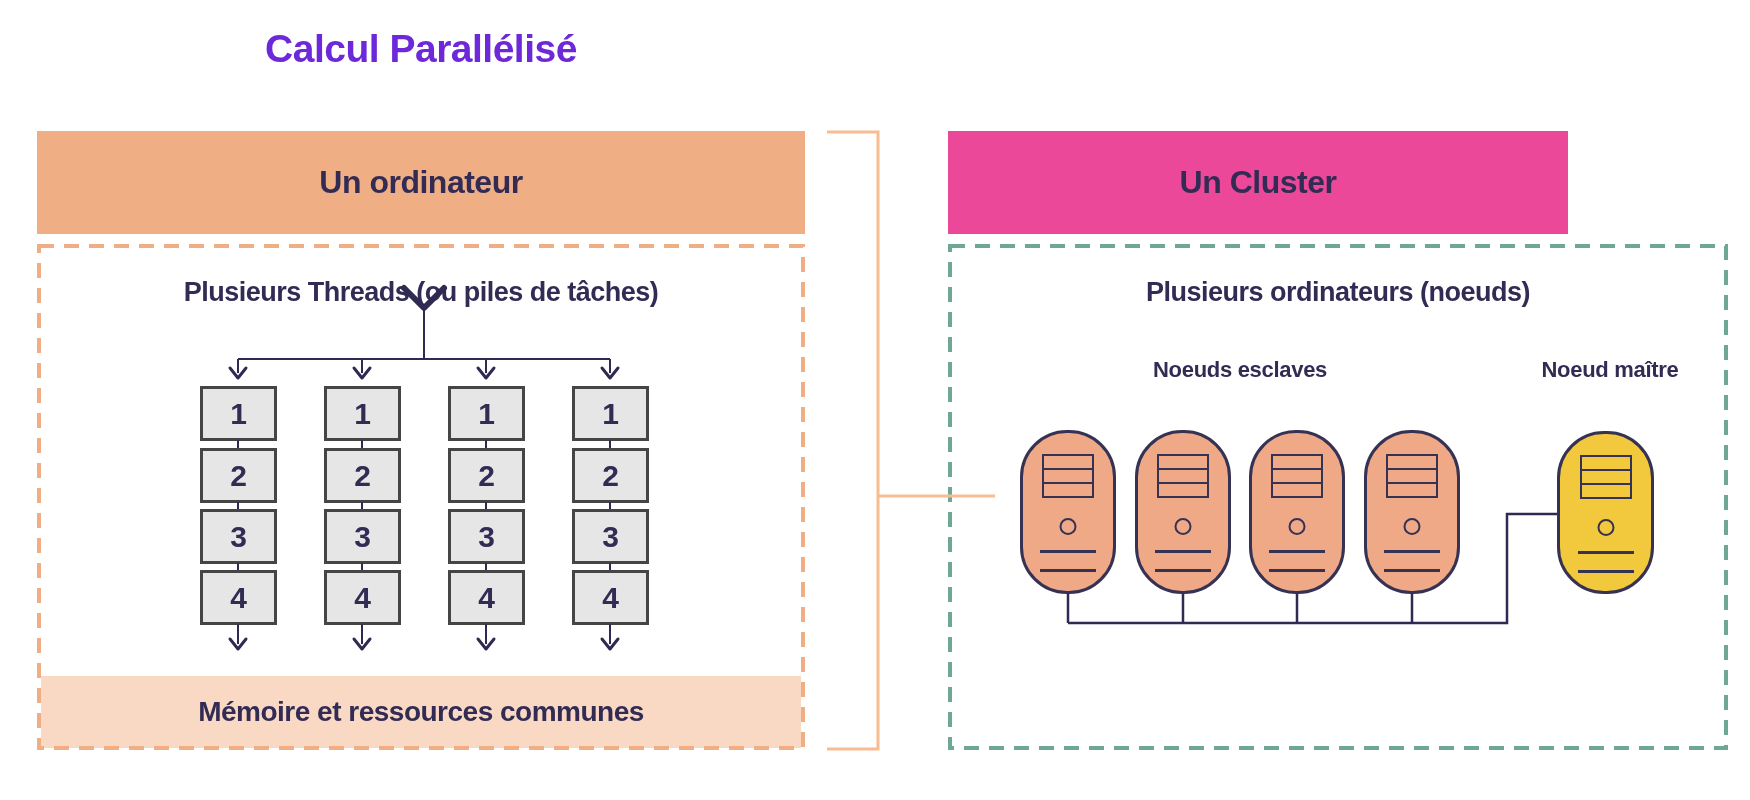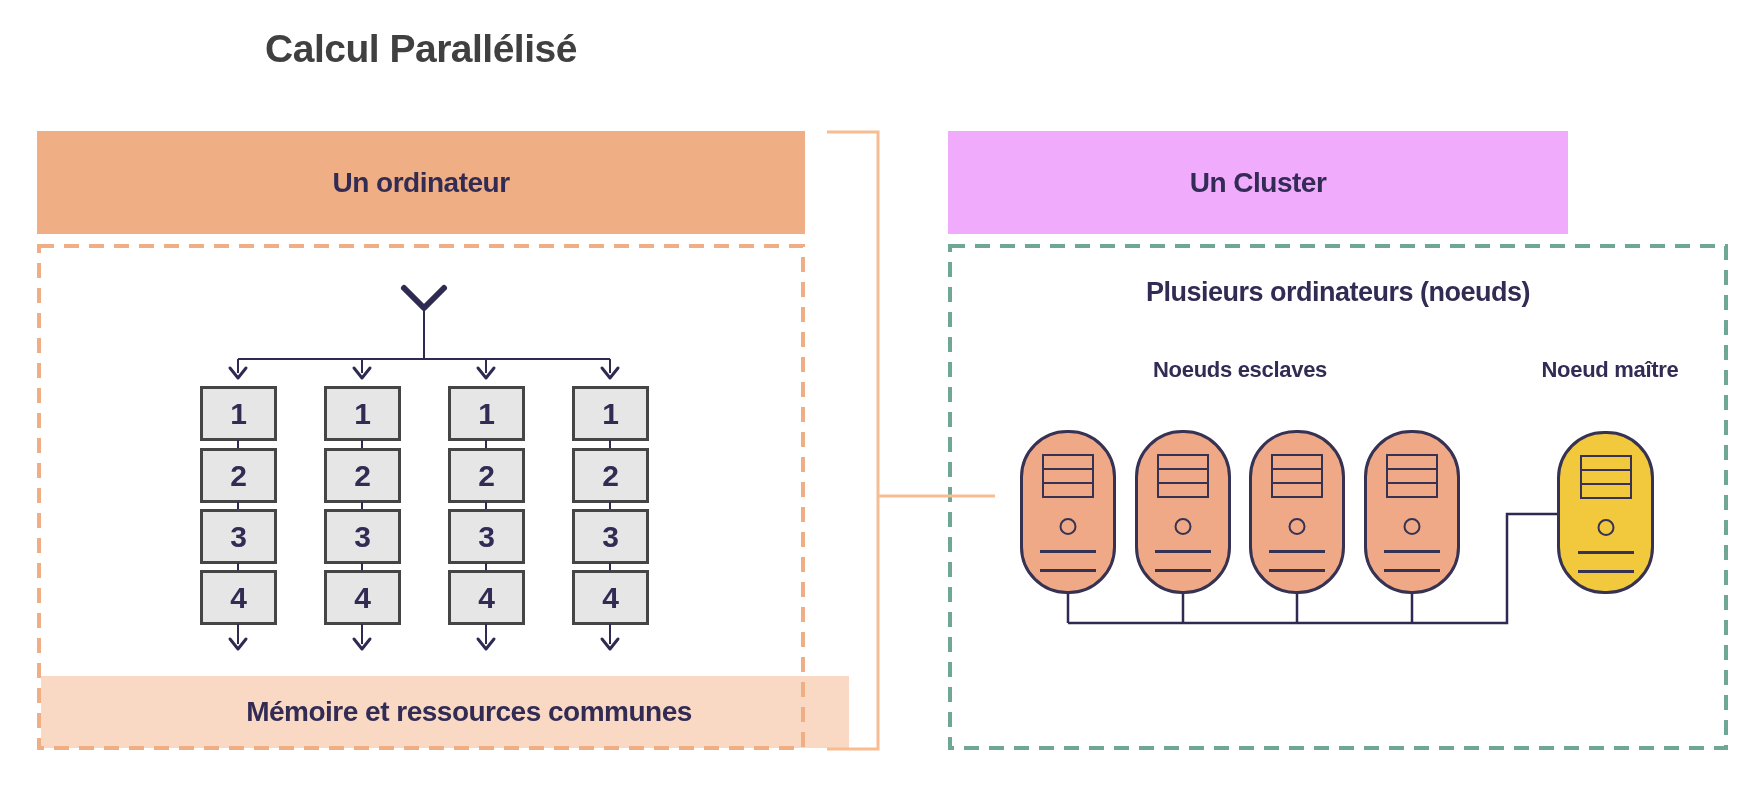--- a/index.html
+++ b/index.html
@@ -1,21 +1,21 @@
 <!DOCTYPE html>
 <html><head>
 <meta charset="utf-8">
 <style>
   html,body{margin:0;padding:0;background:#ffffff;}
   #canvas{position:relative;width:1750px;height:800px;background:#ffffff;overflow:hidden;
           font-family:"Liberation Sans", sans-serif;color:#2E2A52;}
   .abs{position:absolute;}
-  .title{font-size:39px;font-weight:700;letter-spacing:-0.5px;text-align:center;color:#404040;}
+  .title{font-size:39px;font-weight:700;letter-spacing:-0.5px;text-align:center;color:#6d28d9;}
   .solid-box{display:flex;align-items:center;justify-content:center;
-             font-size:28px;font-weight:700;letter-spacing:-0.5px;color:#322C55;}
+             font-size:32px;font-weight:700;letter-spacing:-0.5px;color:#322C55;}
   .inner-heading{display:flex;align-items:center;justify-content:center;
                  font-size:27px;font-weight:700;letter-spacing:-0.5px;color:#322C55;}
   .node-label{display:flex;align-items:center;justify-content:center;
               font-size:22px;font-weight:700;letter-spacing:-0.3px;color:#322C55;}
   .memory-box{display:flex;align-items:center;justify-content:center;
               font-size:28px;font-weight:700;letter-spacing:-0.5px;color:#322C55;}
   .thread-box{width:71px;height:49px;background:#E7E6E7;border:3px solid #454545;
               display:flex;align-items:center;justify-content:center;
               font-size:30px;font-weight:700;color:#322C55;}
   .server{border:3px solid #363253;border-radius:47px;box-sizing:border-box;}
@@ -33,20 +33,21 @@
 <div id="canvas">
 
   <div class="abs title" style="left:37px;top:27px;width:768px;">Calcul Parallélisé</div>
 
   <div class="abs solid-box" style="left:37px;top:131px;width:768px;height:103px;background:#F0AE84;">
     <span>Un ordinateur</span>
   </div>
 
   <div class="abs" style="left:37px;top:244px;width:768px;height:506px;"></div>
 
+  <div class="abs inner-heading" style="left:37px;top:274px;width:768px;height:36px;">Plusieurs Threads (ou piles de tâches)</div>
 
   <div class="abs thread-box" style="left:200px;top:386px;">1</div>
   <div class="abs thread-box" style="left:200px;top:448px;">2</div>
   <div class="abs thread-box" style="left:200px;top:509px;">3</div>
   <div class="abs thread-box" style="left:200px;top:570px;">4</div>
 
   <div class="abs thread-box" style="left:324px;top:386px;">1</div>
   <div class="abs thread-box" style="left:324px;top:448px;">2</div>
   <div class="abs thread-box" style="left:324px;top:509px;">3</div>
   <div class="abs thread-box" style="left:324px;top:570px;">4</div>
@@ -54,26 +55,26 @@
   <div class="abs thread-box" style="left:448px;top:386px;">1</div>
   <div class="abs thread-box" style="left:448px;top:448px;">2</div>
   <div class="abs thread-box" style="left:448px;top:509px;">3</div>
   <div class="abs thread-box" style="left:448px;top:570px;">4</div>
 
   <div class="abs thread-box" style="left:572px;top:386px;">1</div>
   <div class="abs thread-box" style="left:572px;top:448px;">2</div>
   <div class="abs thread-box" style="left:572px;top:509px;">3</div>
   <div class="abs thread-box" style="left:572px;top:570px;">4</div>
 
-  <div class="abs memory-box" style="left:41px;top:676px;width:760px;height:72px;background:#FAD9C4;padding-left:48px;">
+  <div class="abs memory-box" style="left:41px;top:676px;width:760px;height:72px;background:#FAD9C4;">
     <span>Mémoire et ressources communes</span>
   </div>
 
 
-  <div class="abs solid-box" style="left:948px;top:131px;width:620px;height:103px;background:#f0abfc;">
+  <div class="abs solid-box" style="left:948px;top:131px;width:620px;height:103px;background:#ec4899;">
     <span>Un Cluster</span>
   </div>
 
   <div class="abs" style="left:948px;top:244px;width:780px;height:506px;"></div>
 
   <div class="abs node-label" style="left:1090px;top:354px;width:300px;height:32px;">Noeuds esclaves</div>
 
   <div class="abs inner-heading" style="left:948px;top:274px;width:780px;height:36px;">Plusieurs ordinateurs (noeuds)</div>
   <div class="abs node-label" style="left:1460px;top:354px;width:300px;height:32px;">Noeud maître</div>
 

